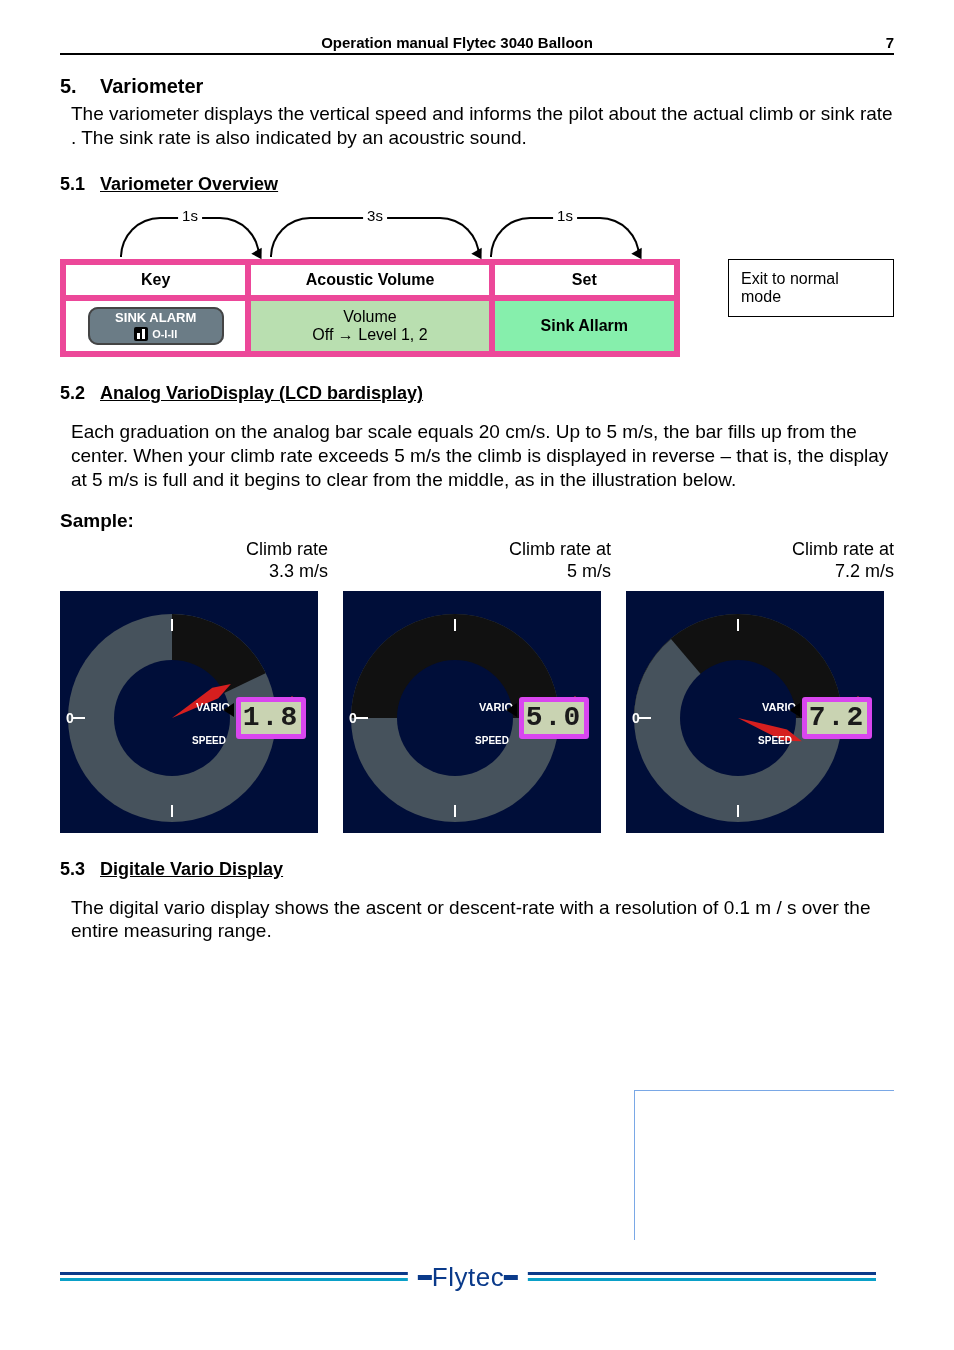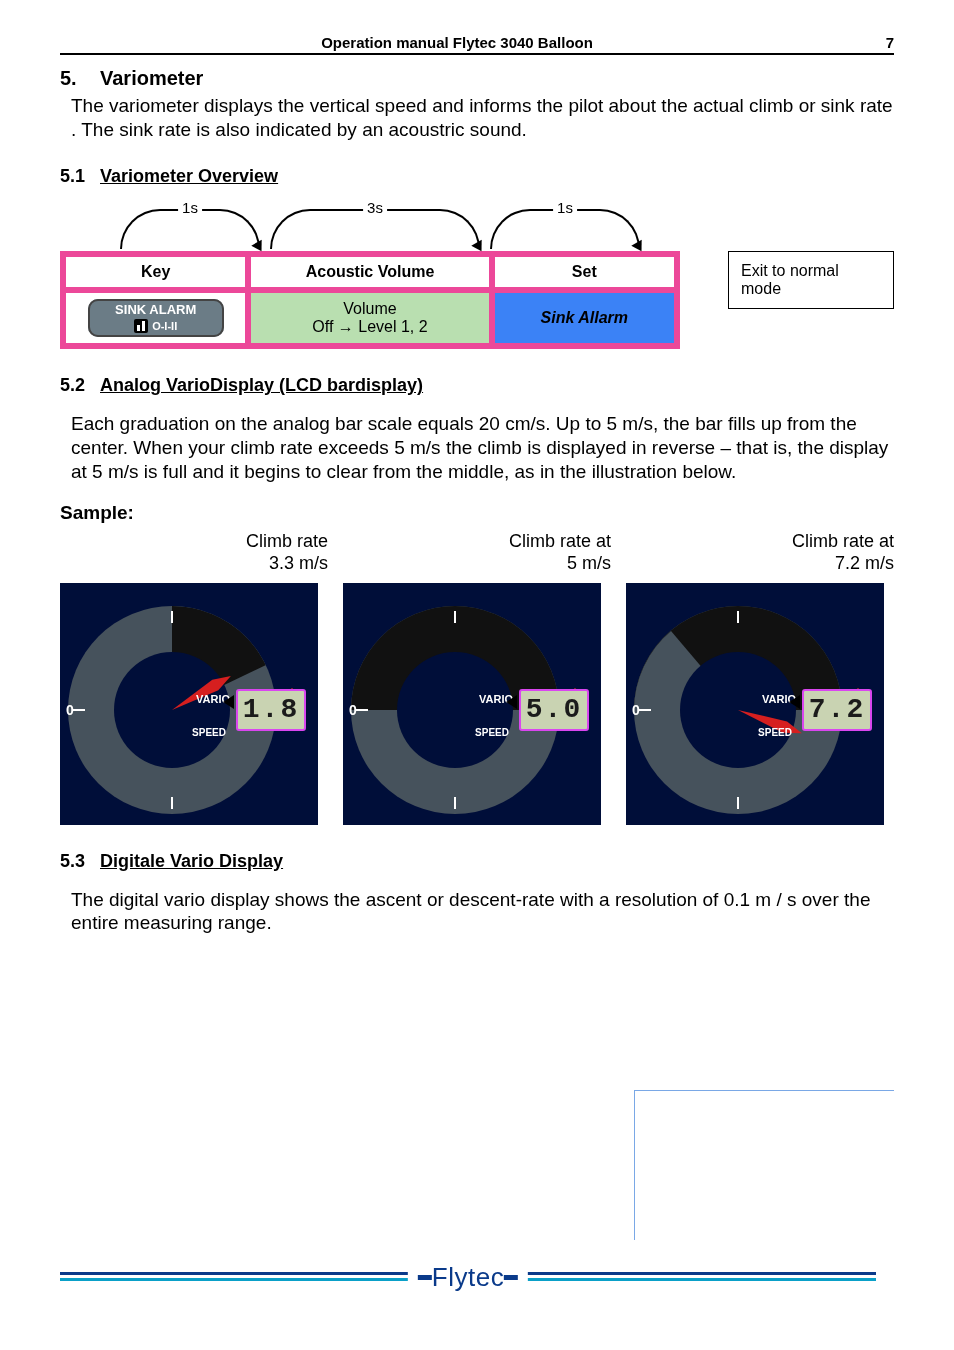--- a/index.html
+++ b/index.html
@@ -16,21 +16,21 @@
   .header-row {
     display: flex;
     justify-content: space-between;
     border-bottom: 2px solid #000;
     font-weight: bold;
     font-size: 15px;
     padding-bottom: 2px;
   }
   .page-num { width: 40px; text-align: right; }
   h2.section {
-    margin: 12px 0 4px 0;
+    margin: 20px 0 4px 0;
     font-size: 20px;
     font-weight: bold;
   }
   h2.section .num { display: inline-block; width: 40px; }
   .para { margin: 2px 0 24px 11px; font-size: 19px; line-height: 1.25; }
   h3.sub {
     margin: 8px 0 16px 0;
     font-size: 18px;
     font-weight: bold;
   }
@@ -72,21 +72,21 @@
   }
   table.ov td, table.ov th {
     border: 6px solid #ec4899;
     padding: 6px 8px;
     font-size: 16px;
     text-align: center;
     vertical-align: middle;
   }
   table.ov th { background: #fff; font-weight: bold; }
   .cell-green { background: #b9dfb0; }
-  .cell-pink  { background: #3b82f6; font-weight: bold; font-style: italic; }
+  .cell-pink  { background: #86efac; font-weight: bold; }
 
   .key-btn {
     background: #6b7c86;
     color: #fff;
     border-radius: 10px;
     padding: 4px 6px 4px 6px;
     width: 136px;
     margin: 0 auto;
     box-shadow: inset 0 0 0 2px #444;
     font-size: 12px;
@@ -132,21 +132,21 @@
     background: #000e39;
     position: relative;
     overflow: hidden;
   }
   .gauge svg { position: absolute; inset: 0; }
   .lcd {
     position: absolute;
     right: 12px; top: 106px;
     width: 70px; height: 42px;
     background: #c9d3b2;
-    border: 2px solid #d946ef;
+    border: 5px solid #d946ef;
     color: #1b1b1b;
     font-family: "Courier New", monospace;
     font-size: 28px;
     font-weight: bold;
     letter-spacing: 2px;
     display: flex; align-items: center; justify-content: center;
     border-radius: 3px;
   }
   .vario-lbl {
     position: absolute; right: 88px; top: 110px;

